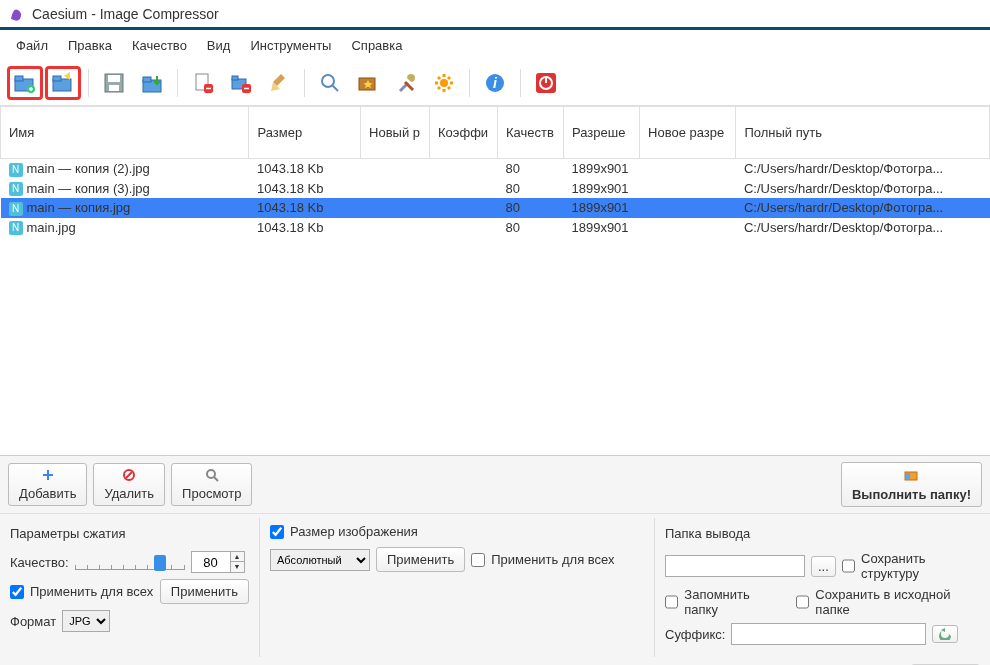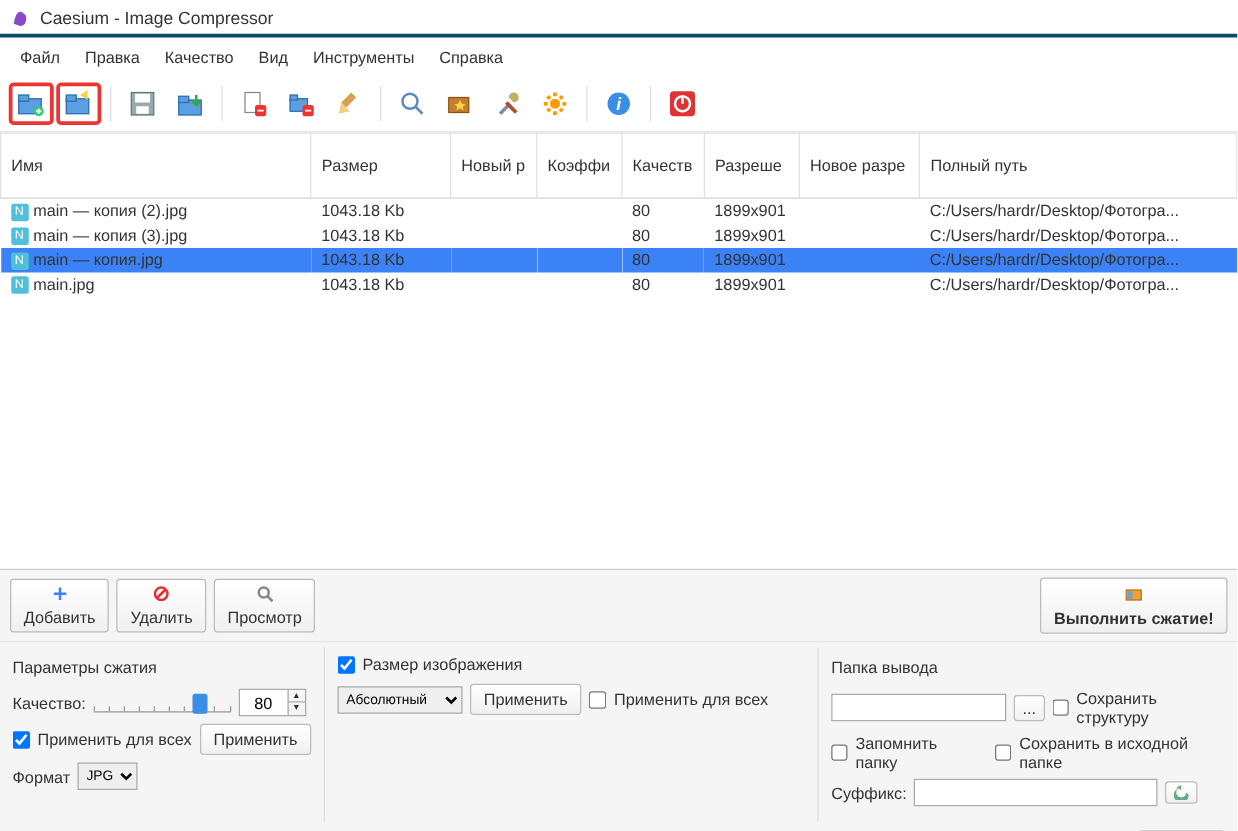--- a/index.html
+++ b/index.html
@@ -278,21 +278,21 @@
     <span>Просмотр</span>
   </span>
   <span class="spacer"></span>
   <span class="qbtn primary">
     <span>
         <svg width="16" height="16">
           <rect x="2" y="5" width="12" height="8" fill="#f0a030" stroke="#c07010"></rect>
           <rect x="3" y="6" width="4" height="6" fill="#6aa0e0"></rect>
         </svg>
       </span>
-    <span>Выполнить сжатие!</span>
+    <span>Выполнить папку!</span>
   </span>
 </div>
 
 <div class="panels">
 
   <div class="panel" style="width:260px">
     <div class="panel-title">Параметры сжатия</div>
     <div class="row">
       <label class="lab">Качество:</label>
       <div class="slider-wrap">

